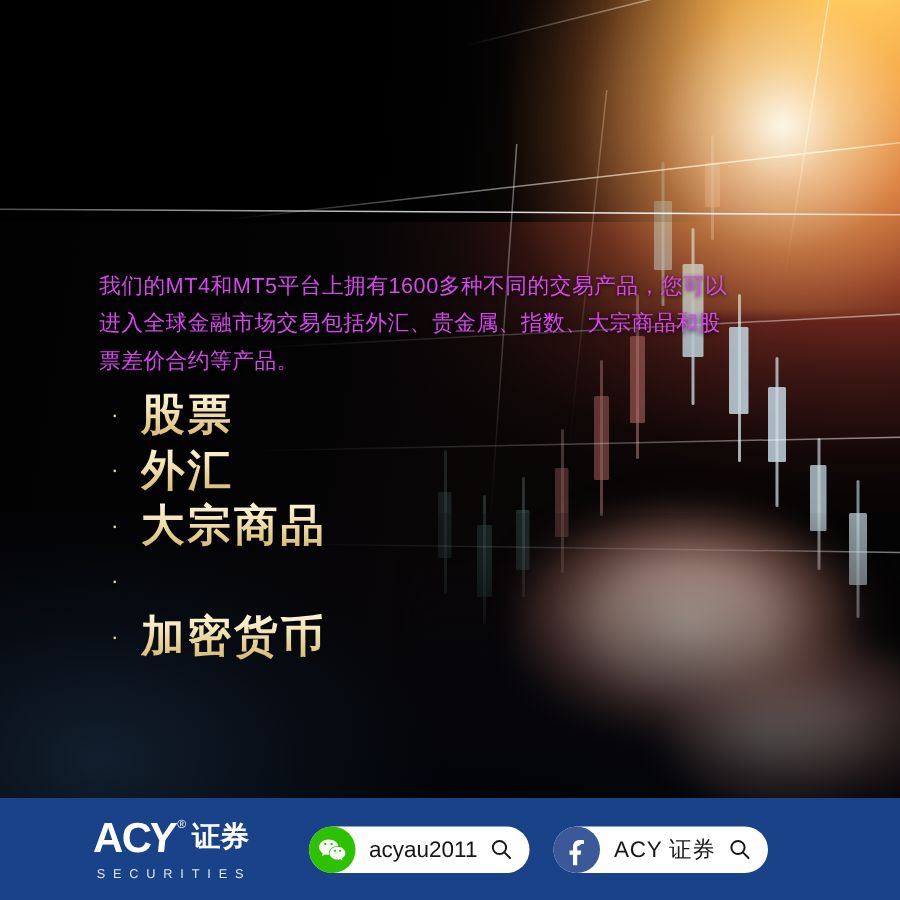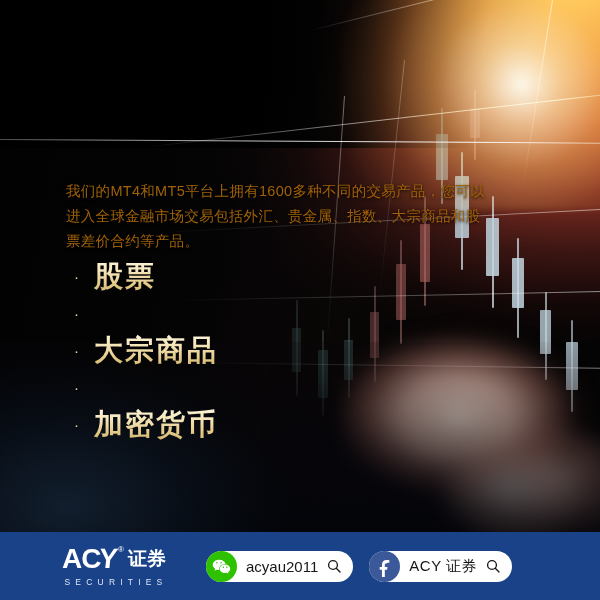--- a/index.html
+++ b/index.html
@@ -173,21 +173,21 @@
     transform-origin: left center;
   }
 
   .paragraph {
     position: absolute;
     left: 66px;
     top: 164px;
     width: 420px;
     font-size: 14.5px;
     line-height: 25px;
-    color: #a16207;
+    color: #d946ef;
     letter-spacing: 0.3px;
     text-shadow: 0 1px 3px rgba(0,0,0,0.9);
   }
 
   .product-list {
     position: absolute;
     left: 74px;
     top: 258px;
     margin: 0;
     padding: 0;
@@ -395,20 +395,21 @@
 
   <p class="paragraph">我们的MT4和MT5平台上拥有1600多种不同的交易产品，您可以进入全球金融市场交易包括外汇、贵金属、指数、大宗商品和股票差价合约等产品。</p>
 
   <ul class="product-list">
     <li>
       <span class="bullet">·</span>
       <span class="item-text">股票</span>
     </li>
     <li>
       <span class="bullet">·</span>
+      <span class="item-text">外汇</span>
     </li>
     <li>
       <span class="bullet">·</span>
       <span class="item-text">大宗商品</span>
     </li>
     <li>
       <span class="bullet">·</span>
     </li>
     <li>
       <span class="bullet">·</span>

